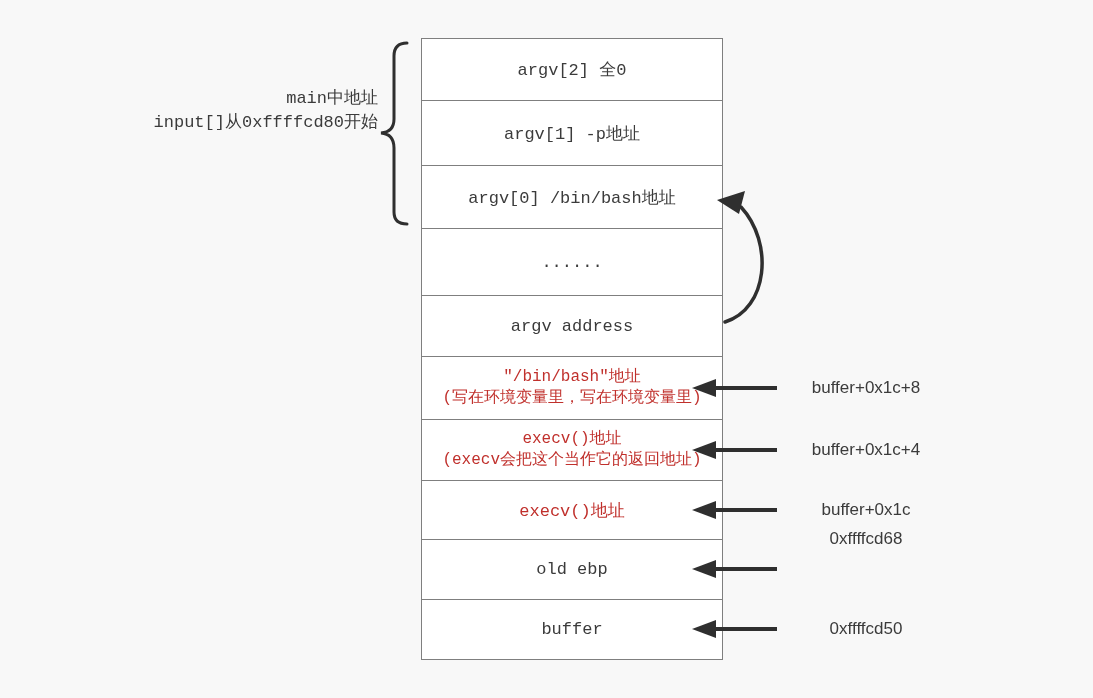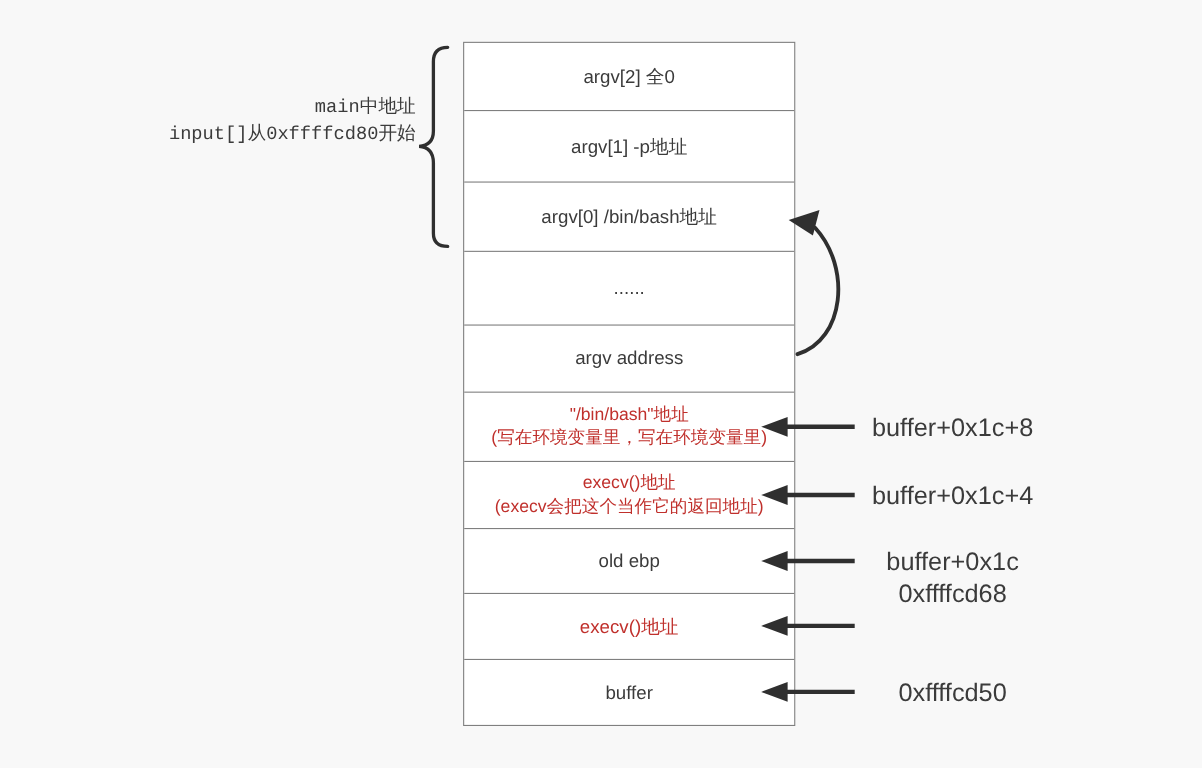--- a/index.html
+++ b/index.html
@@ -44,41 +44,41 @@
     display:flex;
     flex-direction:column;
     align-items:center;
     justify-content:center;
     font-size:17px;
     color:#3b3b3b;
     text-align:center;
     box-sizing:border-box;
   }
   .cell:last-child{border-bottom:none;}
-  .cell span{display:block;}
+  .cell span{display:block;font-family:Liberation Mono, monospace;}
   .cell.red{color:#c0302c;}
   .cell.twoline{font-size:16px;line-height:21px;}
   
   .overlay{
     position:absolute;
     left:0;top:0;
     width:1093px;height:698px;
     pointer-events:none;
   }
   .overlay .stroke{fill:none;stroke:#2f2f2f;}
   .overlay .head{fill:#2f2f2f;stroke:none;}
   
   .ptr-label{
     position:absolute;
     left:756px;
     width:220px;
     height:22px;
     line-height:22px;
     text-align:center;
-    font-size:23px;
+    font-size:17px;
     color:#3b3b3b;
   }
   .ptr-label.p0{top:377px;}
   .ptr-label.p1{top:439px;}
   .ptr-label.p2{top:499px;}
   .ptr-label.p3{top:528px;}
   .ptr-label.p4{top:618px;}
 </style>
 </head>
 <body>
@@ -107,25 +107,25 @@
       <span>argv address</span>
     </div>
     <div class="cell red twoline">
       <span>"/bin/bash"地址</span>
       <span>(写在环境变量里，写在环境变量里)</span>
     </div>
     <div class="cell red twoline">
       <span>execv()地址</span>
       <span>(execv会把这个当作它的返回地址)</span>
     </div>
+    <div class="cell red">
+      <span>execv()地址</span>
+    </div>
     <div class="cell">
       <span>old ebp</span>
-    </div>
-    <div class="cell red">
-      <span>execv()地址</span>
     </div>
     <div class="cell">
       <span>buffer</span>
     </div>
   </div>
 
   <svg class="overlay" viewBox="0 0 1093 698">
 
     <path class="stroke" stroke-width="3" stroke-linecap="round" d="M407 43 Q394 43 394 56 L394 119 Q394 132 381 133 Q394 134 394 148 L394 212 Q394 224 407 224"></path>
 

